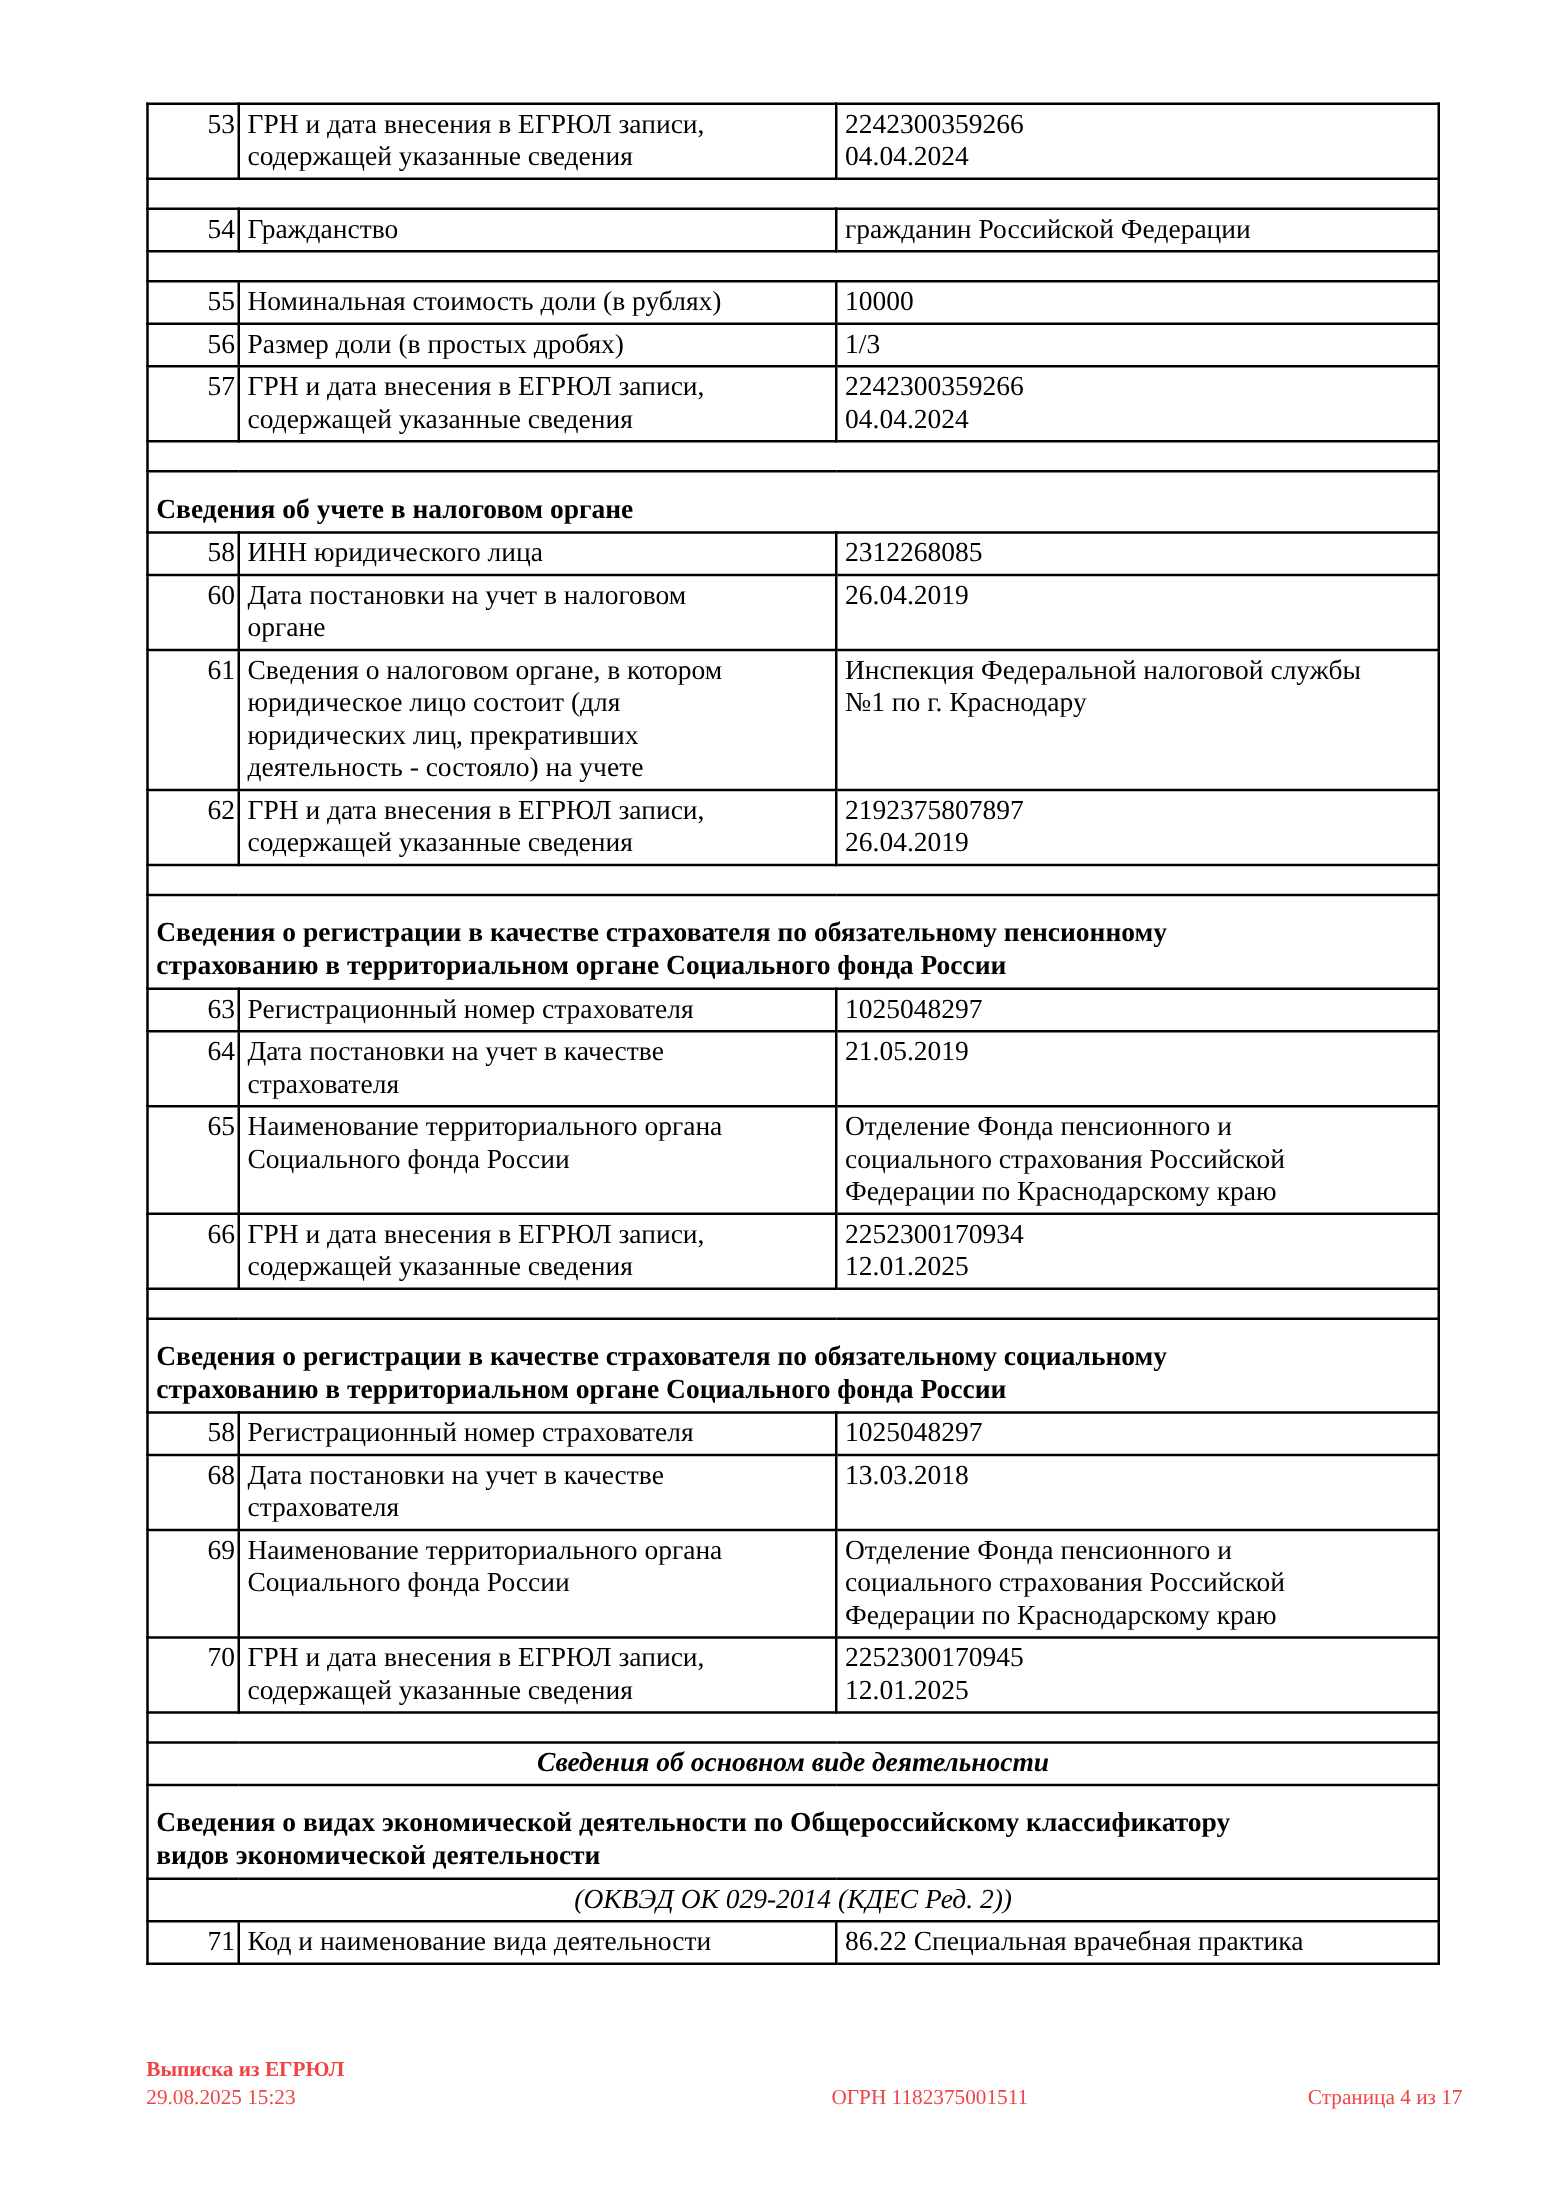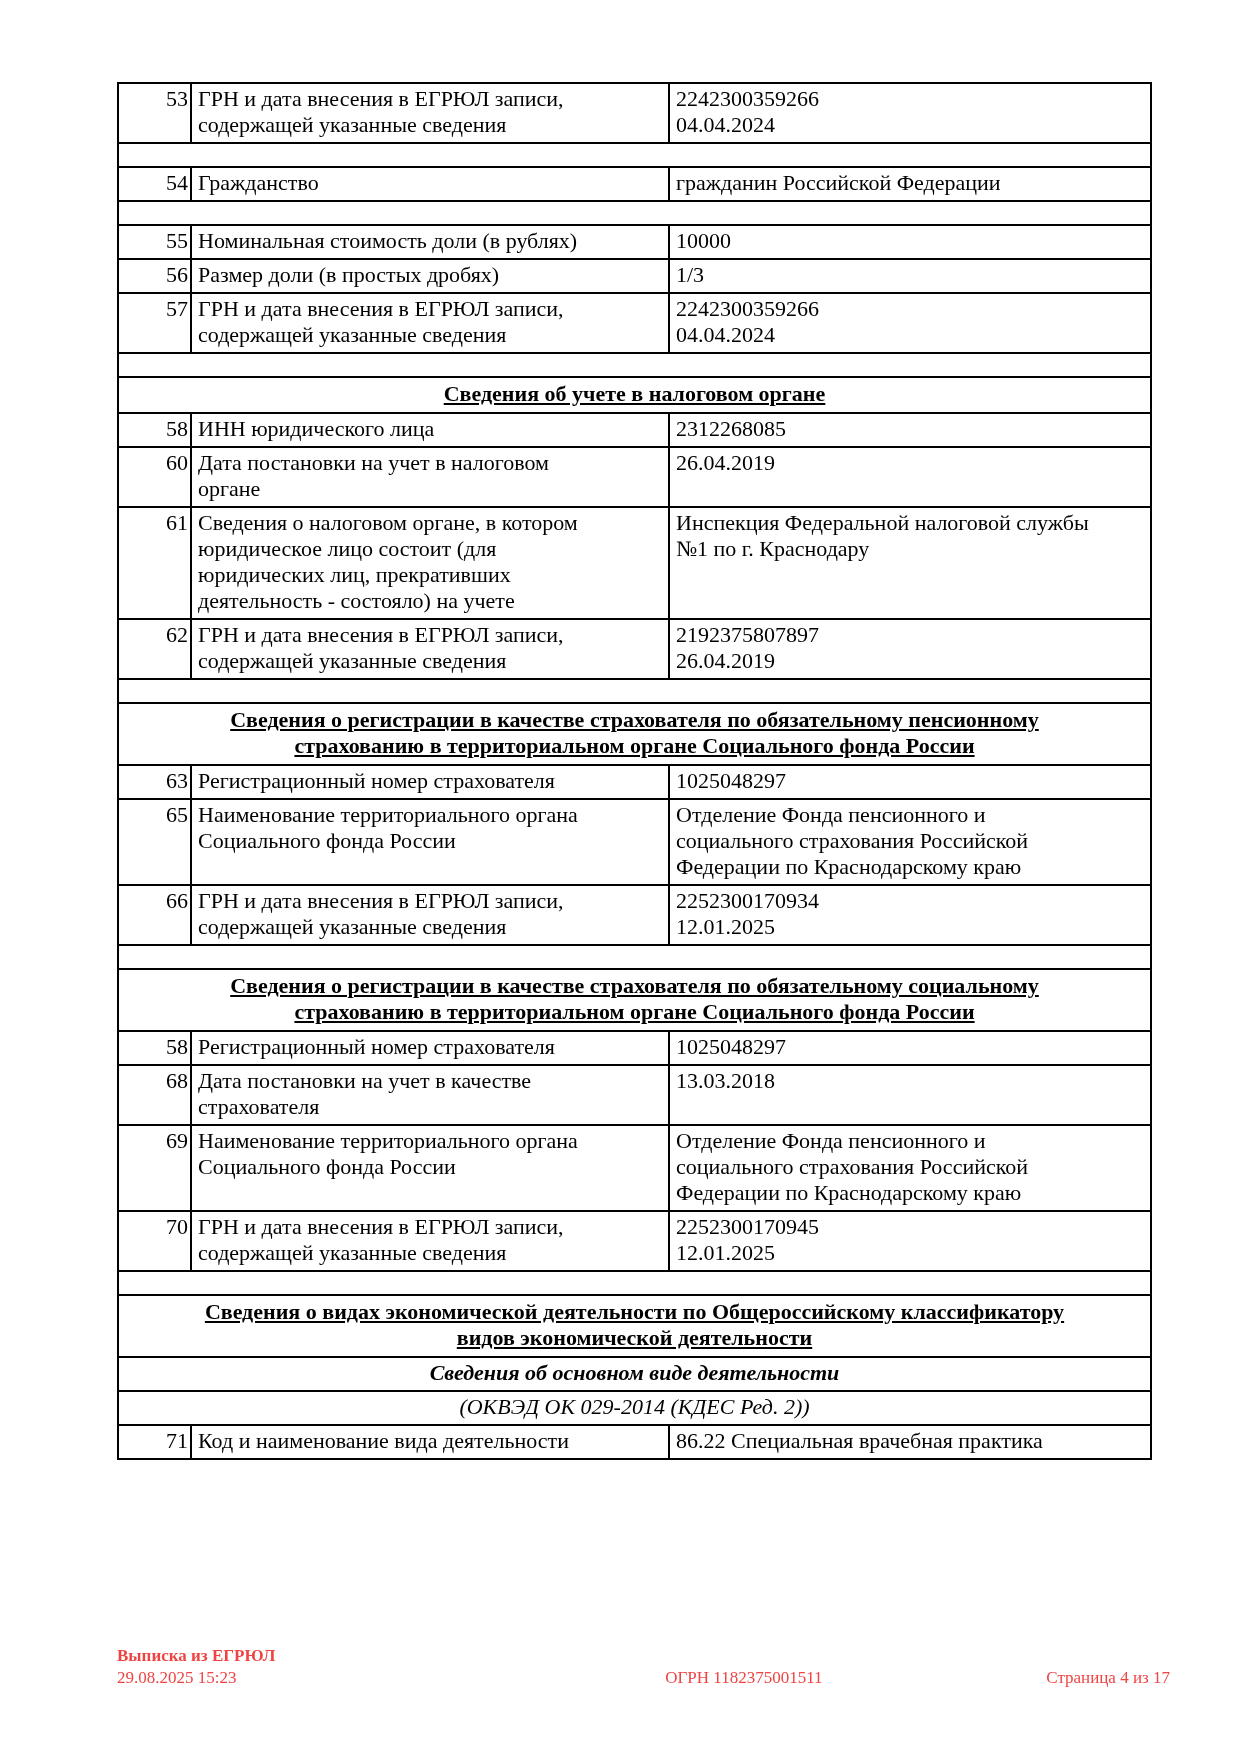--- a/index.html
+++ b/index.html
@@ -38,24 +38,23 @@
     text-align: right;
     padding-left: 14px;
     padding-right: 2px;
   }
   td.spacer {
     height: 22px;
     padding: 0;
   }
   td.section {
     font-weight: bold;
-    text-align: center;
-    padding-top: 3px;
+    text-align: left;
+    padding-top: 16px;
     padding-bottom: 5px;
-    text-decoration: underline;
   }
   td.subsection {
     font-weight: bold;
     font-style: italic;
     text-align: center;
   }
   td.okved {
     font-style: italic;
     text-align: center;
   }
@@ -159,20 +158,26 @@
       <tr>
         <td colspan="3" class="section">Сведения о регистрации в качестве страхователя по обязательному пенсионному
 страхованию в территориальном органе Социального фонда России</td>
       </tr>
       <tr>
         <td class="num">63</td>
         <td class="label">Регистрационный номер страхователя</td>
         <td class="value">1025048297</td>
       </tr>
       <tr>
+        <td class="num">64</td>
+        <td class="label">Дата постановки на учет в качестве
+страхователя</td>
+        <td class="value">21.05.2019</td>
+      </tr>
+      <tr>
         <td class="num">65</td>
         <td class="label">Наименование территориального органа
 Социального фонда России</td>
         <td class="value">Отделение Фонда пенсионного и
 социального страхования Российской
 Федерации по Краснодарскому краю</td>
       </tr>
       <tr>
         <td class="num">66</td>
         <td class="label">ГРН и дата внесения в ЕГРЮЛ записи,
@@ -210,25 +215,25 @@
         <td class="num">70</td>
         <td class="label">ГРН и дата внесения в ЕГРЮЛ записи,
 содержащей указанные сведения</td>
         <td class="value">2252300170945
 12.01.2025</td>
       </tr>
       <tr>
         <td colspan="3" class="spacer"></td>
       </tr>
       <tr>
+        <td colspan="3" class="subsection">Сведения об основном виде деятельности</td>
+      </tr>
+      <tr>
         <td colspan="3" class="section">Сведения о видах экономической деятельности по Общероссийскому классификатору
 видов экономической деятельности</td>
-      </tr>
-      <tr>
-        <td colspan="3" class="subsection">Сведения об основном виде деятельности</td>
       </tr>
       <tr>
         <td colspan="3" class="okved">(ОКВЭД ОК 029-2014 (КДЕС Ред. 2))</td>
       </tr>
       <tr>
         <td class="num">71</td>
         <td class="label">Код и наименование вида деятельности</td>
         <td class="value">86.22 Специальная врачебная практика</td>
       </tr>
     </tbody>

